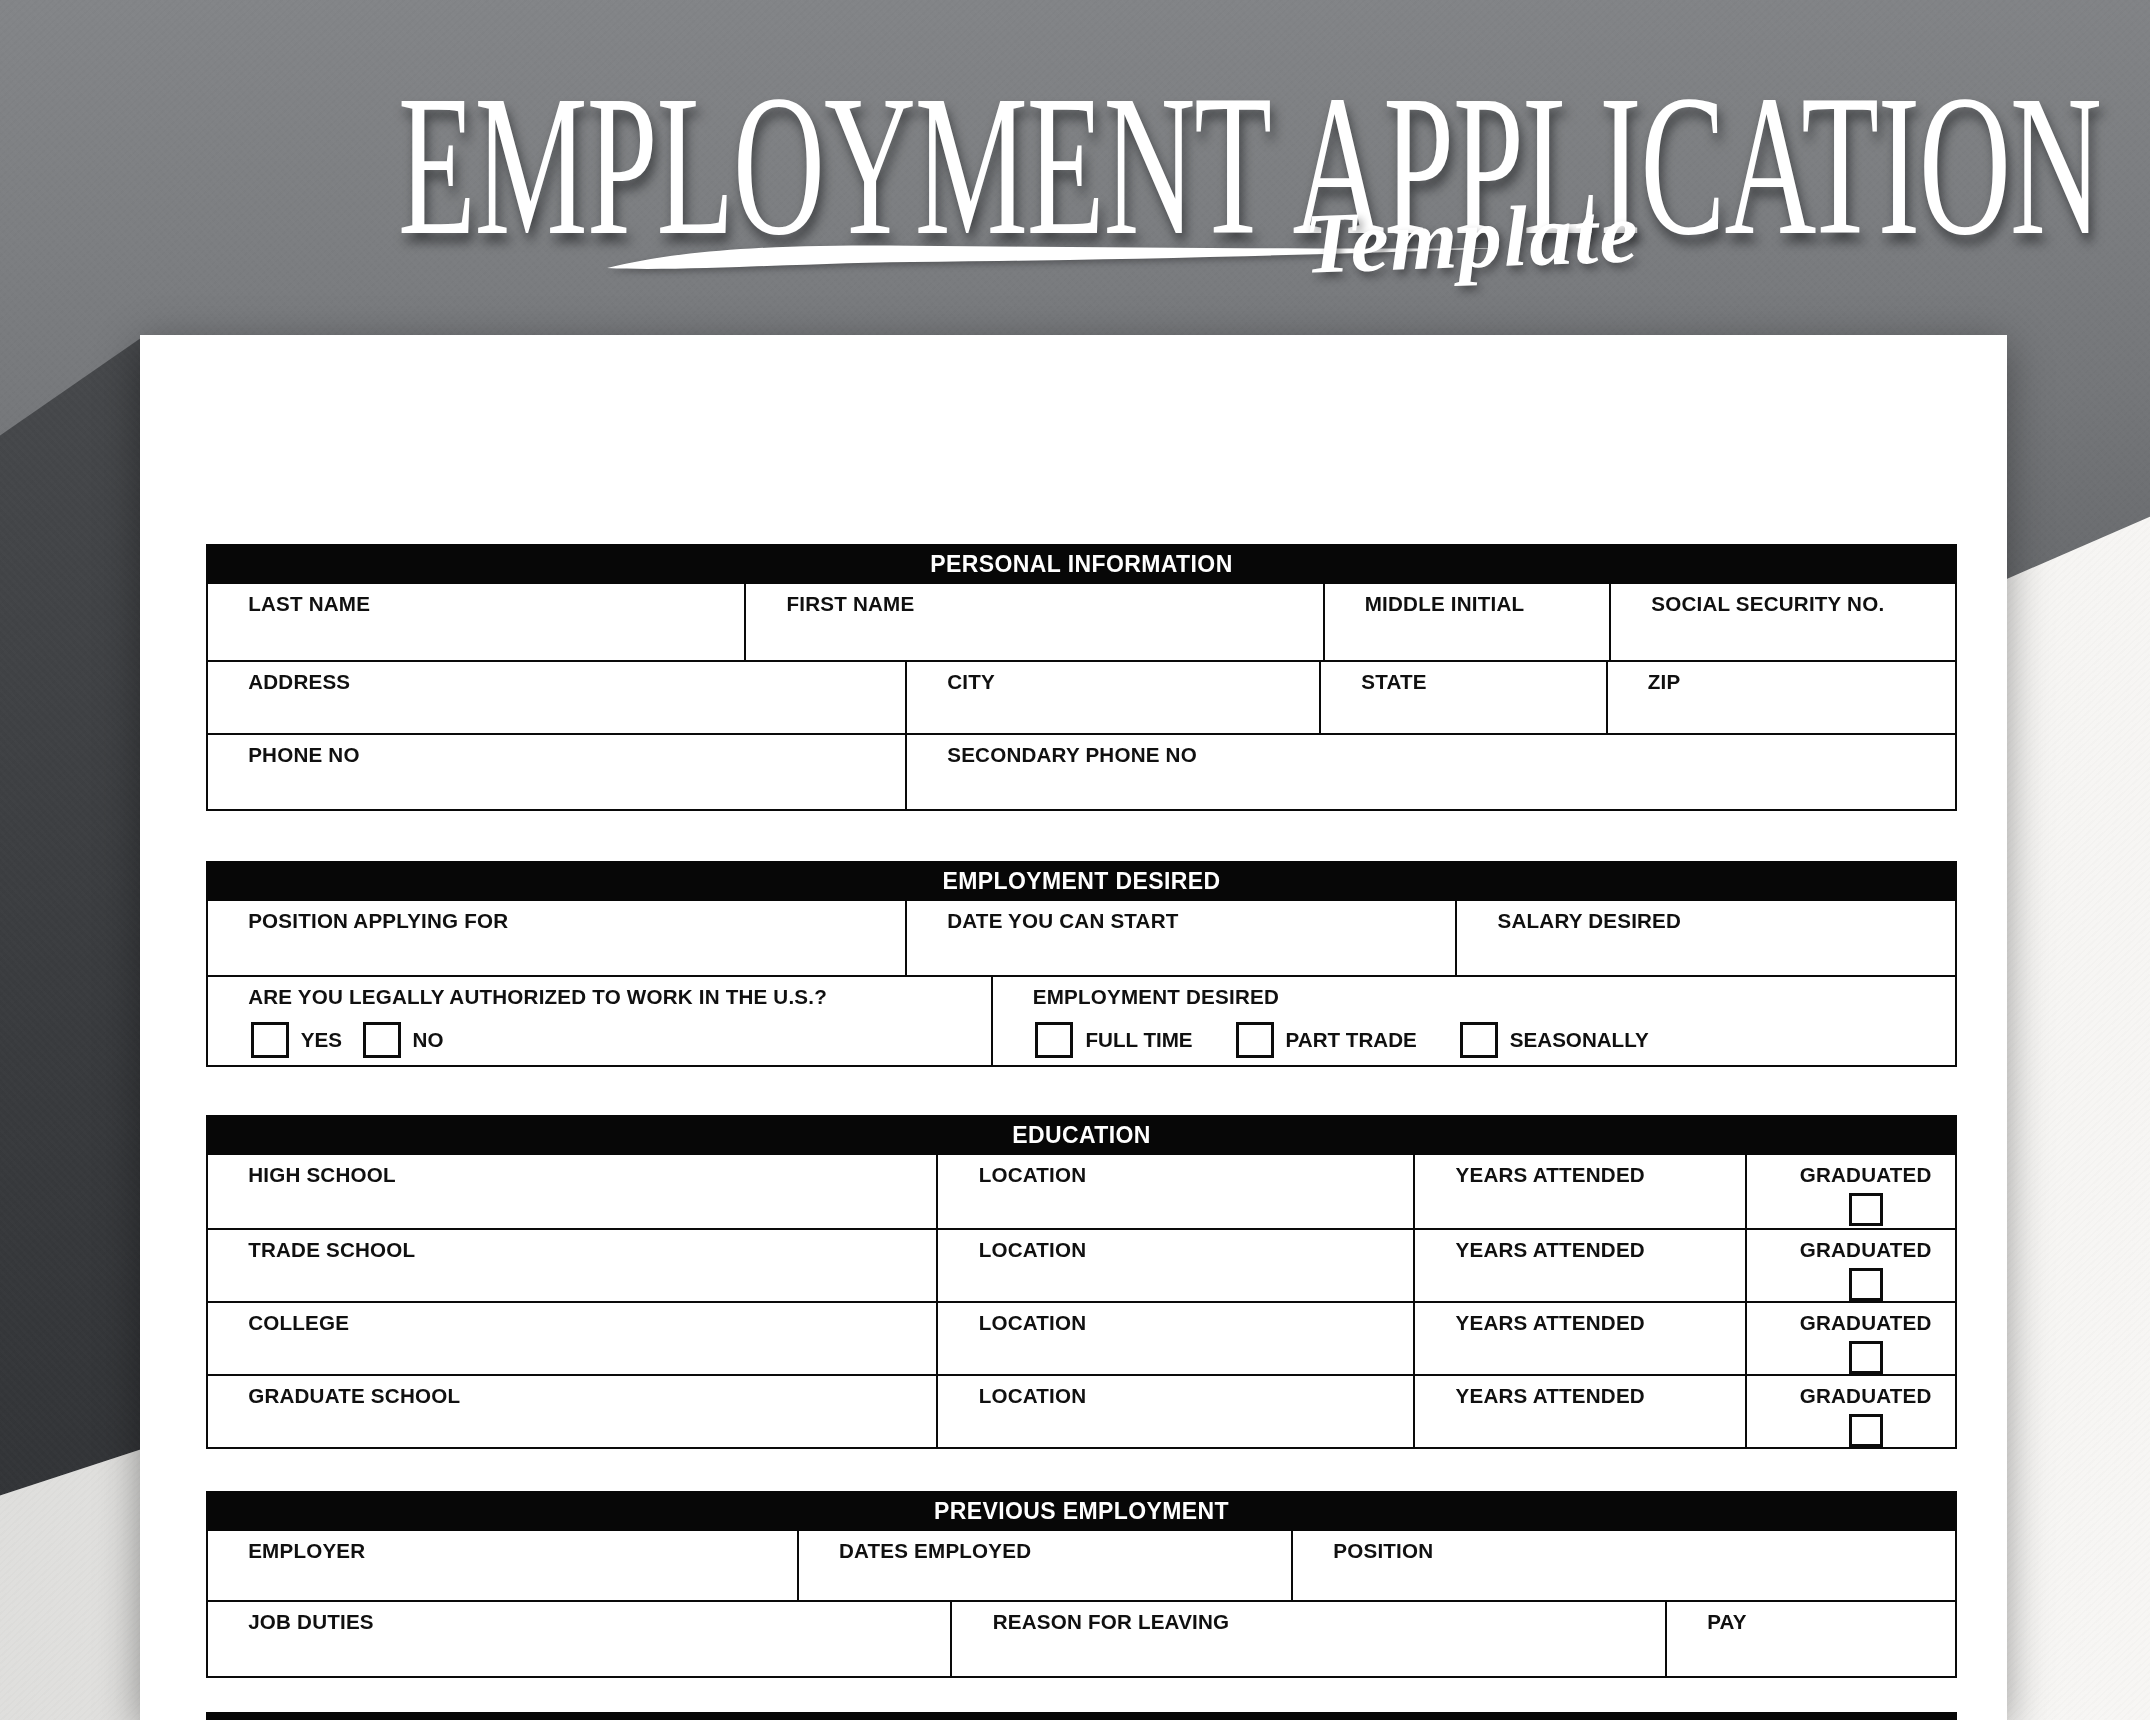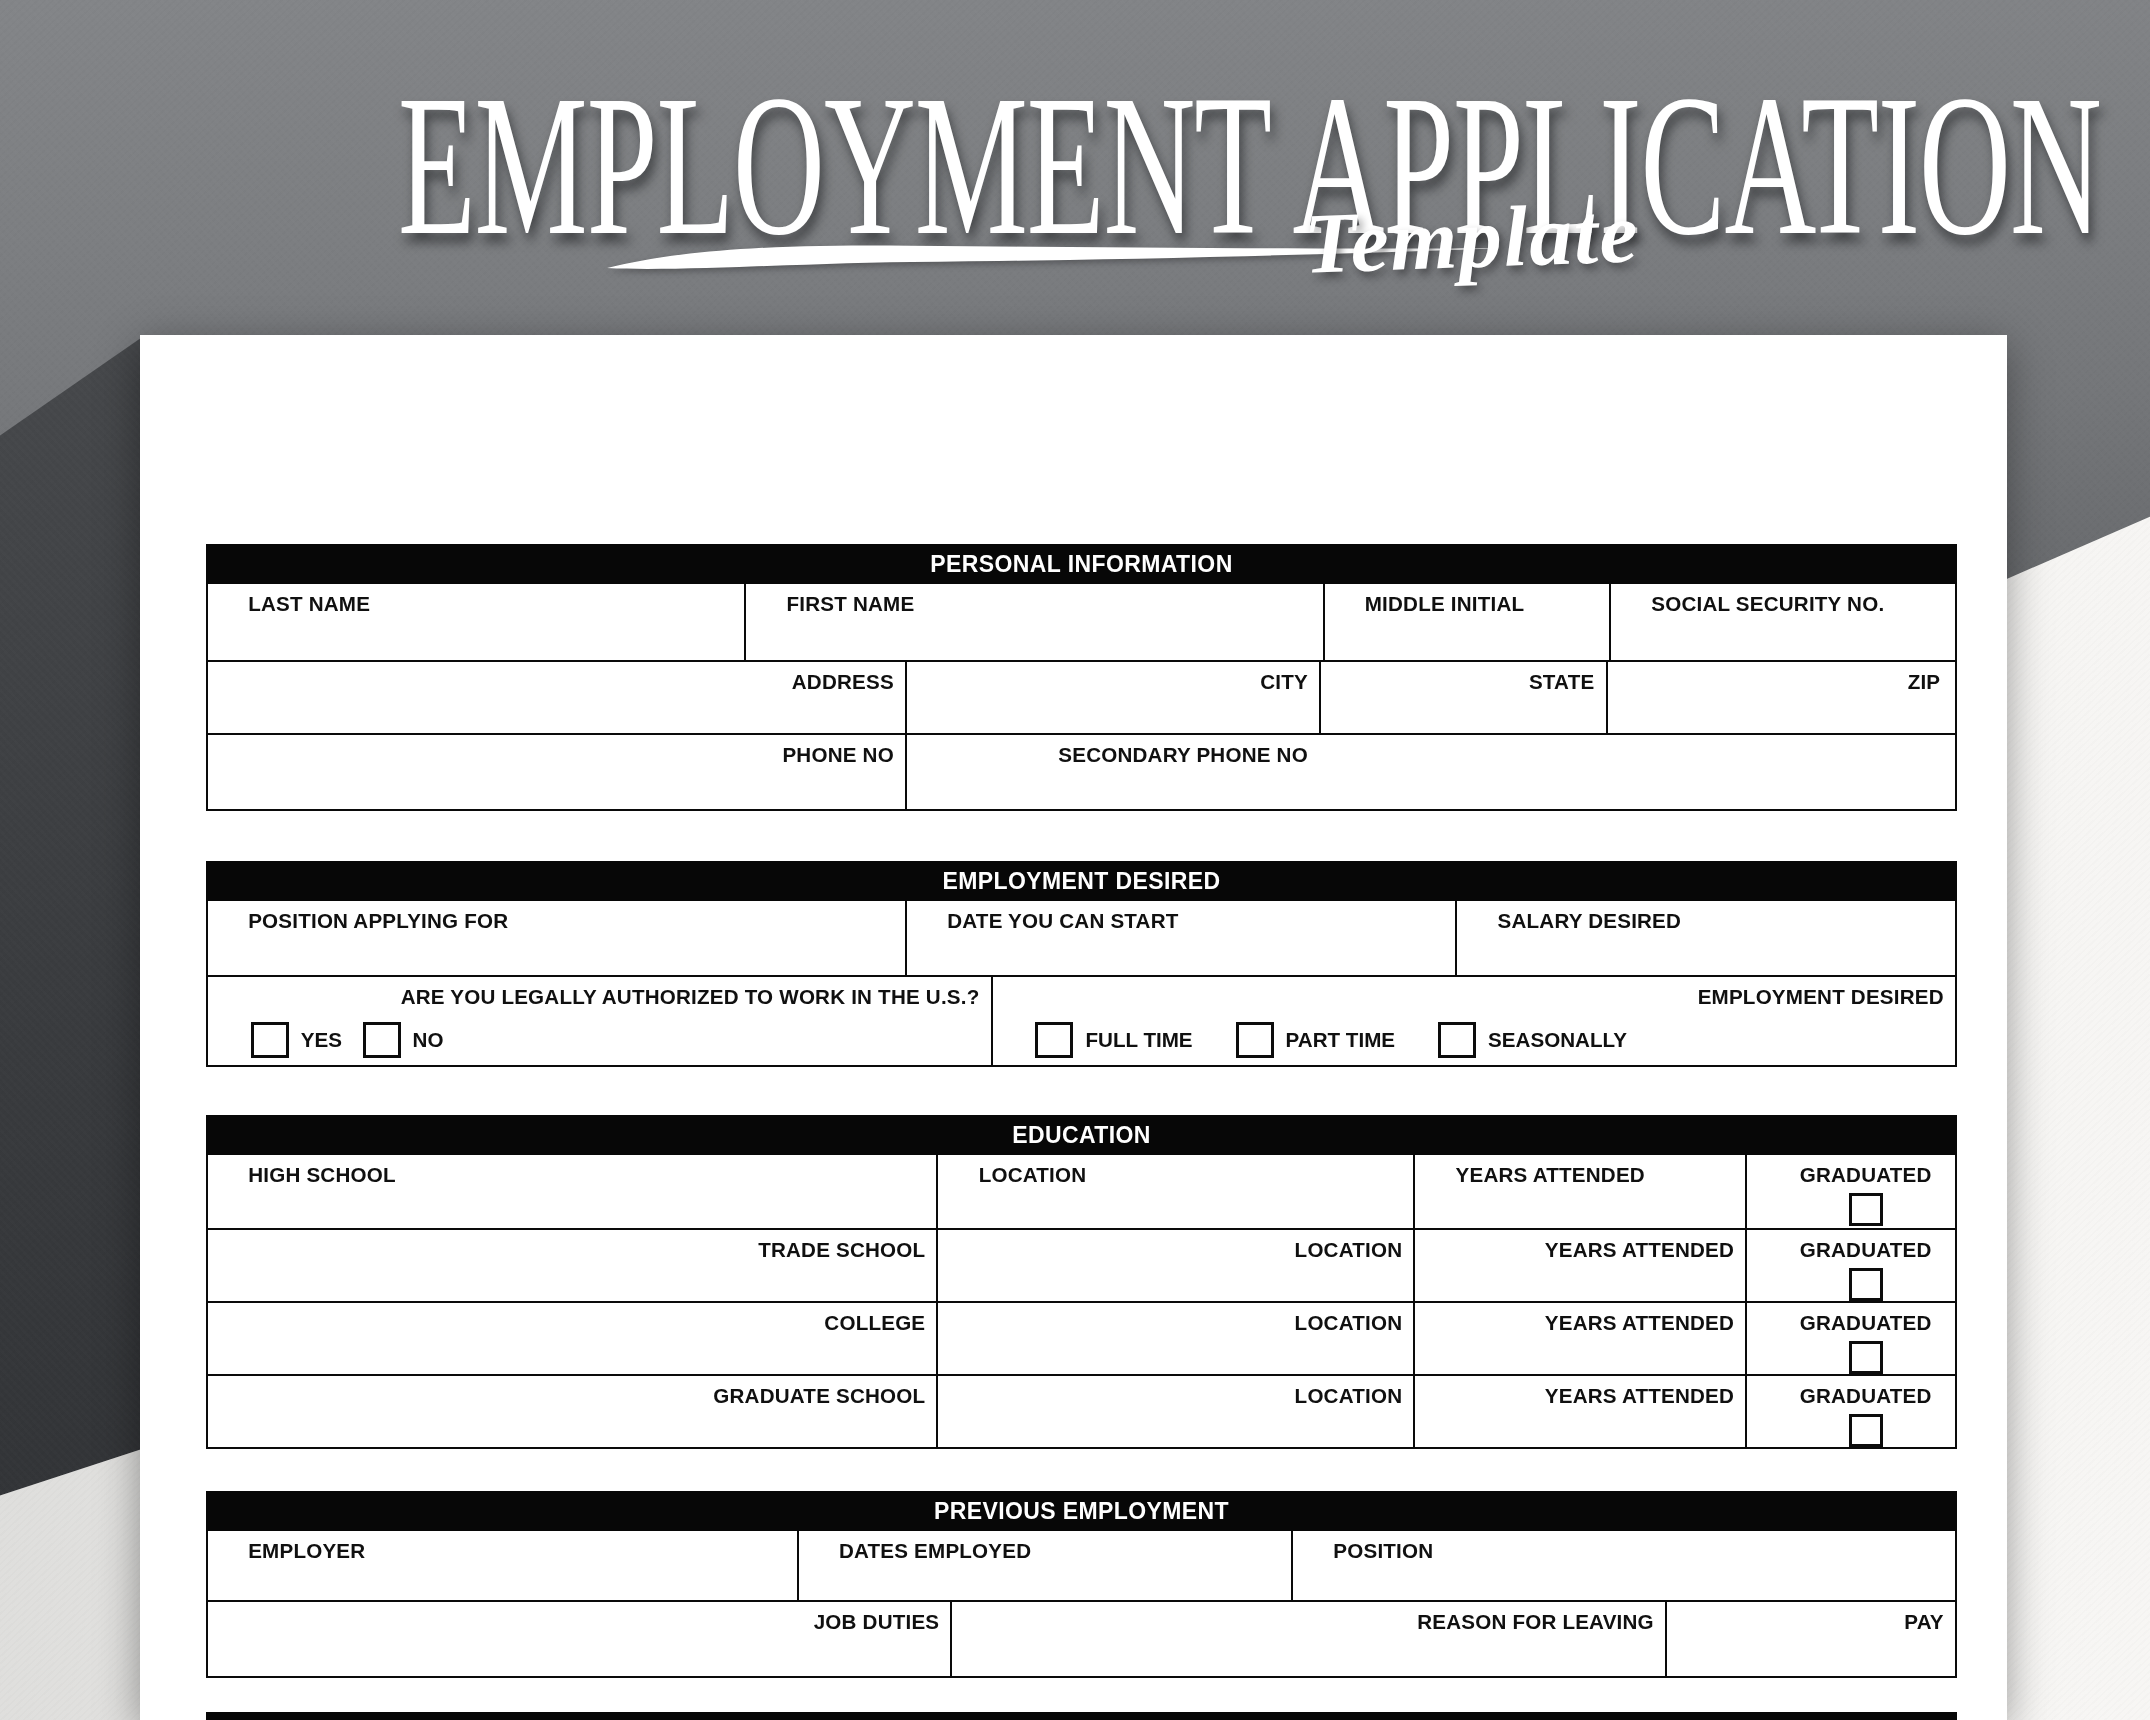--- a/index.html
+++ b/index.html
@@ -41,21 +41,21 @@
   .doc-company{font-size:27px;font-weight:bold;margin:12px 0 0 0;}
   .doc-address{font-size:27px;margin:9.5px 0 0 0;}
   .doc-phone{font-size:27px;margin:9.5px 0 0 0;}
 
   
   .section{position:absolute;left:66px;width:1751px;}
   .bar{height:40px;background:#070707;color:#ffffff;display:flex;align-items:center;justify-content:center;
     font-size:23px;font-weight:bold;letter-spacing:0.4px;}
   .grid{border:2.6px solid #0a0a0a;border-top:none;background:#fff;}
   .row{display:flex;}
-  .row + .row{border-top:2.6px solid #0a0a0a;text-align:right;}
+  .row + .row{border-top:2.6px solid #0a0a0a;}
   .cell{box-sizing:border-box;position:relative;padding-left:29px;}
   .cell + .cell{border-left:2.6px solid #0a0a0a;}
   .lbl{display:block;padding:7.7px 11.2px 0 11.2px;font-size:20.6px;font-weight:bold;letter-spacing:0.2px;}
   .h88{height:76px}.h82{height:71px}.h86{height:74px}.h102{height:88px}.h85{height:73px}.h80{height:69px}
 
   .chk{display:inline-block;width:38px;height:36px;border:3.4px solid #0c0c0c;background:#fff;box-sizing:border-box;}
   .chk.small{width:34px;height:33px;}
   .optrow{display:flex;align-items:center;margin:13.8px 0 0 13.8px;}
   .opt{display:flex;align-items:center;gap:12px;}
   .opt .optlbl{font-size:20.6px;font-weight:bold;}
@@ -165,21 +165,21 @@
           </div>
           <div class="cell w552">
             <span class="lbl">EMPLOYMENT DESIRED</span>
             <div class="optrow">
               <div class="opt">
                 <span class="chk"></span>
                 <span class="optlbl">FULL TIME</span>
               </div>
               <div class="opt">
                 <span class="chk"></span>
-                <span class="optlbl">PART TIME</span>
+                <span class="optlbl">PART TRADE</span>
               </div>
               <div class="opt">
                 <span class="chk"></span>
                 <span class="optlbl">SEASONALLY</span>
               </div>
             </div>
           </div>
         </div>
       </div>
     </div>

